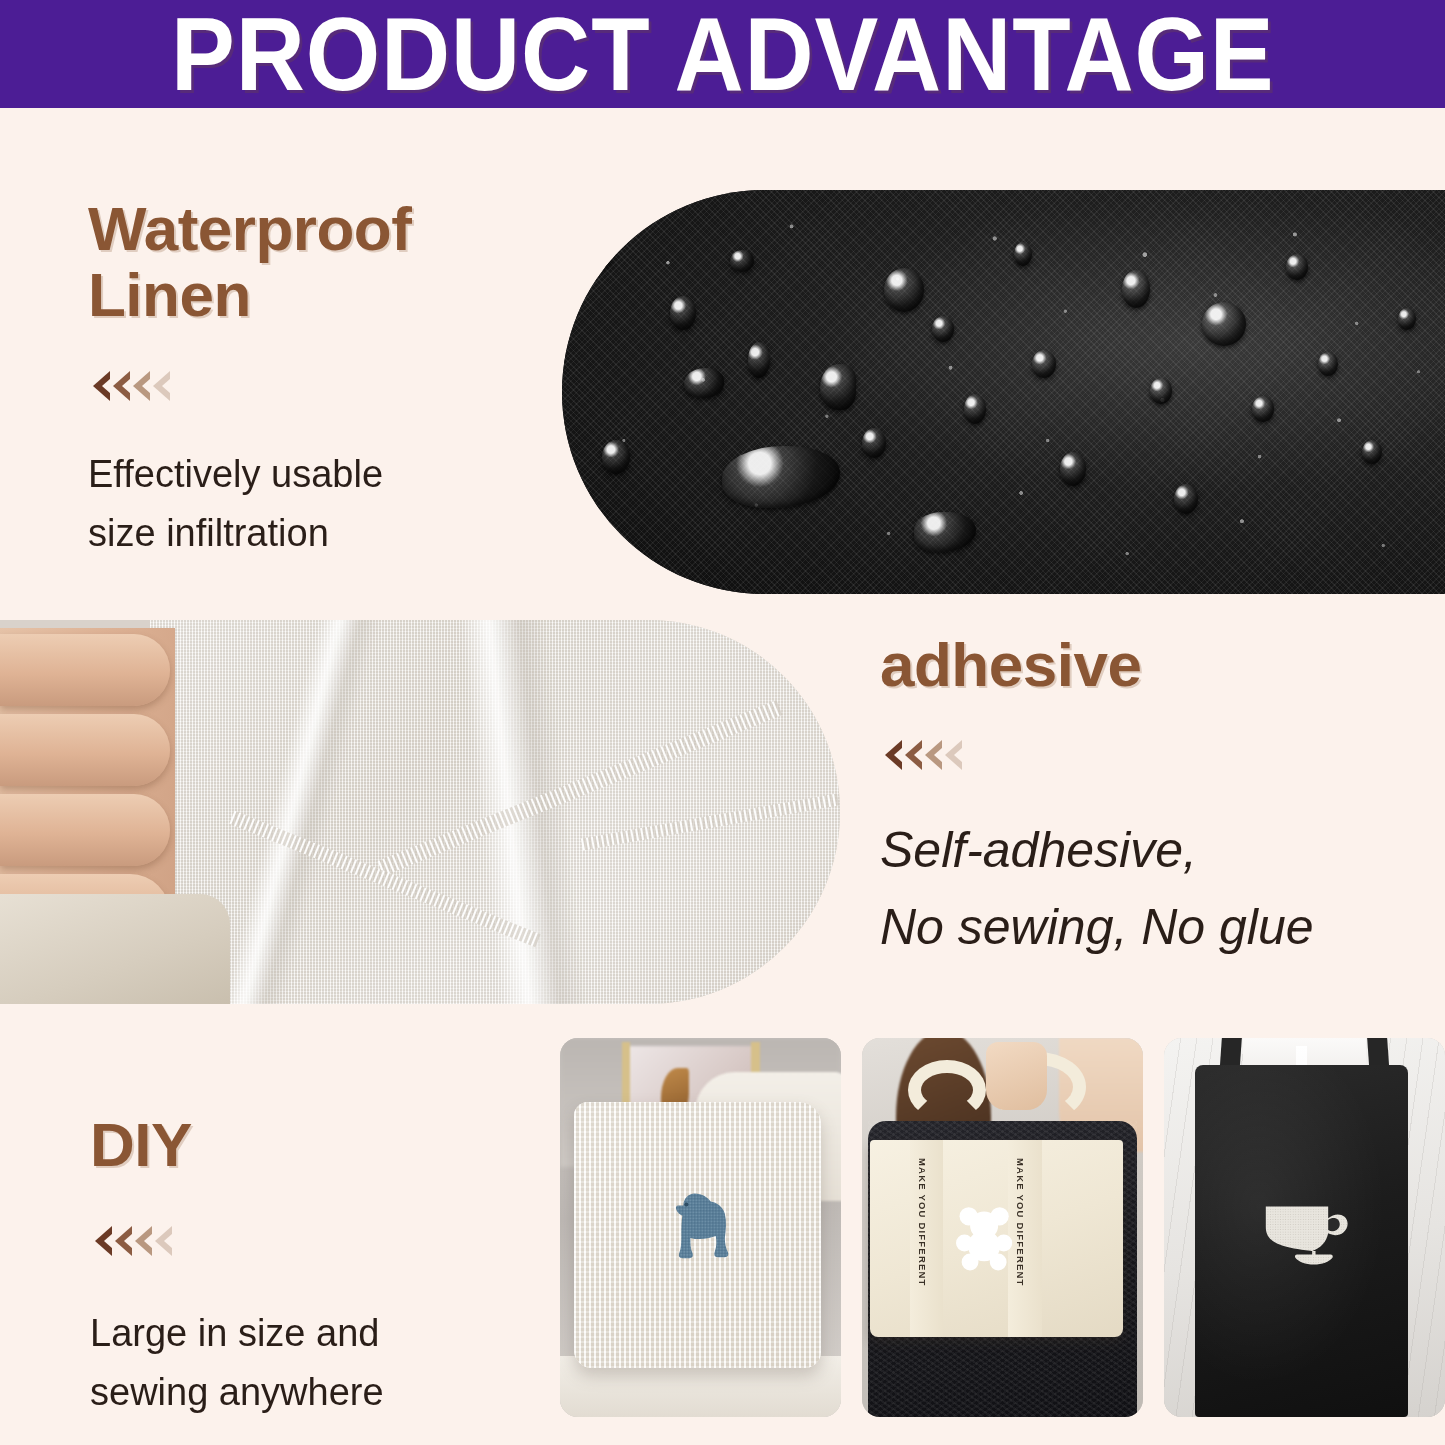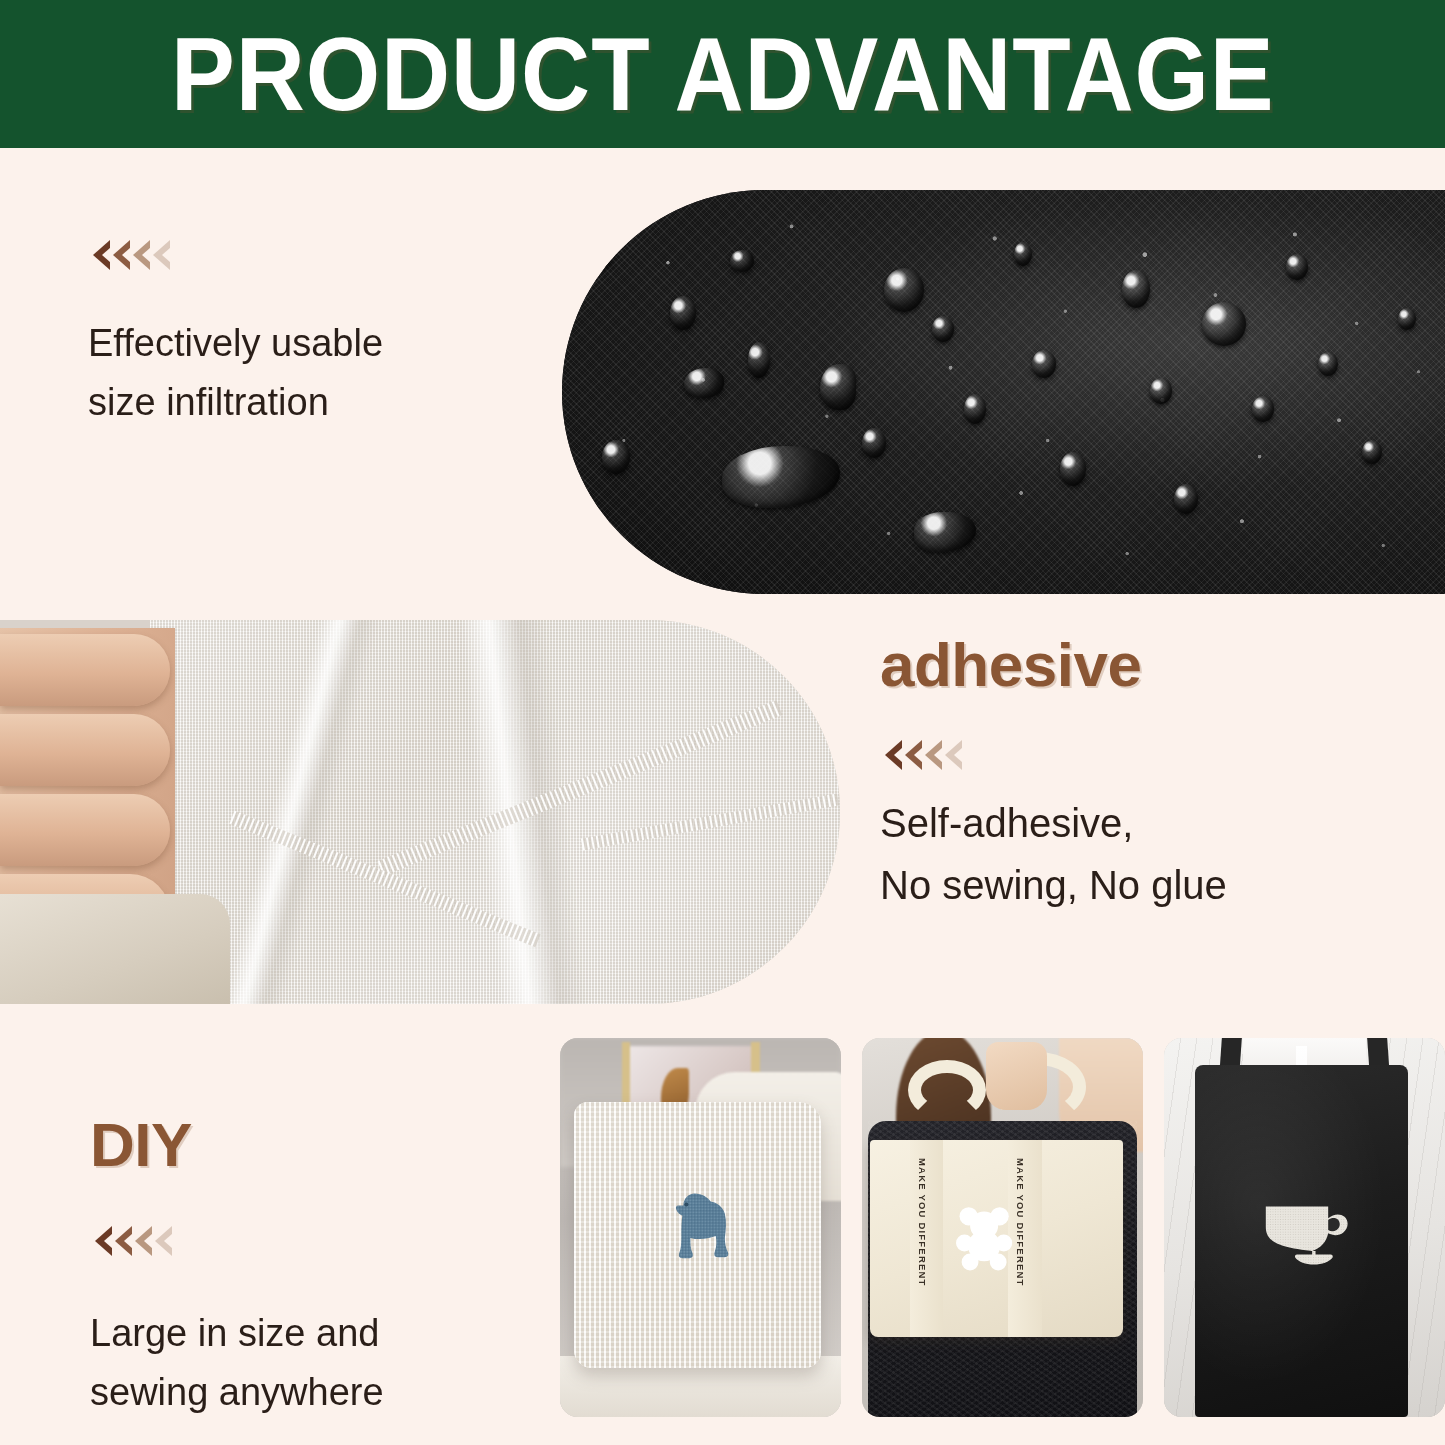--- a/index.html
+++ b/index.html
@@ -6,22 +6,22 @@
   html, body {
     width: 1445px; height: 1445px;
     background: #FCF2EC;
     font-family: "Liberation Sans", sans-serif;
     overflow: hidden;
   }
   .page { position: relative; width: 1445px; height: 1445px; background: #FCF2EC; }
 
   
   .banner {
-    position: absolute; left: 0; top: 0; width: 1445px; height: 148px;
-    background: #14532d;
+    position: absolute; left: 0; top: 0; width: 1445px; height: 108px;
+    background: #4c1d95;
     display: flex; align-items: center; justify-content: center;
   }
   .banner-title {
     color: #FFFFFF;
     font-family: "Liberation Sans Narrow", "Liberation Sans", sans-serif;
     font-weight: 700;
     font-size: 104px;
     letter-spacing: 1px;
     line-height: 1;
     transform: scaleX(0.92);
@@ -81,21 +81,21 @@
   .img-linen {
     position: absolute; left: 0; top: 620px;
     width: 840px; height: 384px;
     border-radius: 0 192px 192px 0;
     overflow: hidden;
     background: #D9D2CB;
   }
   .sec2-text { position: absolute; left: 880px; top: 632px; width: 540px; }
   .sec2-text .heading { font-size: 62px; }
   .sec2-text .chevrons { margin-top: 42px; margin-left: 5px; }
-  .sec2-text .body-text { margin-top: 22px; font-size: 40px; }
+  .sec2-text .body-text { margin-top: 42px; font-size: 50px; font-style: italic; }
 
   
   .sec3-text { position: absolute; left: 90px; top: 1112px; width: 430px; }
   .sec3-text .heading { font-size: 62px; }
   .sec3-text .chevrons { margin-top: 48px; margin-left: 5px; }
   .sec3-text .body-text { margin-top: 48px; font-size: 38px; }
 
   .thumbs { position: absolute; left: 560px; top: 1038px; width: 885px; height: 379px; display: flex; gap: 21px; }
   .thumb { width: 281px; height: 379px; border-radius: 18px; overflow: hidden; position: relative; background: #cfc9c3; }
 
@@ -257,20 +257,24 @@
 </head>
 <body>
 
 <div class="page">
 
   <div class="banner">
     <div class="banner-title">PRODUCT ADVANTAGE</div>
   </div>
 
   <div class="sec1-text">
+    <div class="heading">
+      <div>Waterproof</div>
+      <div>Linen</div>
+    </div>
     <div class="chevrons">
       <span class="chev" style="color:#6B3A25"></span>
       <span class="chev" style="color:#8C5C42"></span>
       <span class="chev" style="color:#B99880"></span>
       <span class="chev" style="color:#DCC9BC"></span>
     </div>
     <div class="body-text">
       <div>Effectively usable</div>
       <div>size infiltration</div>
     </div>

